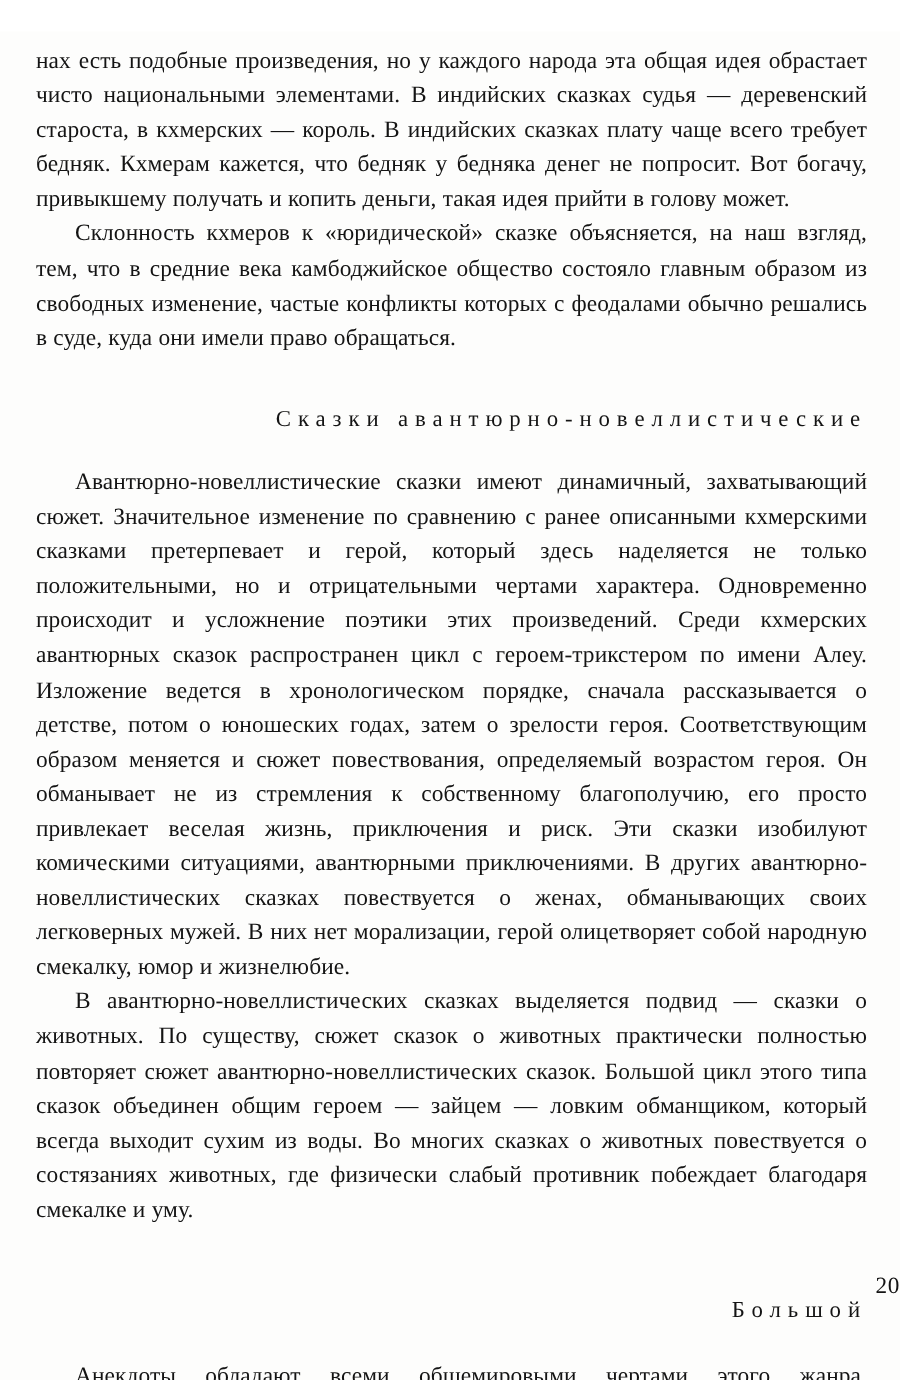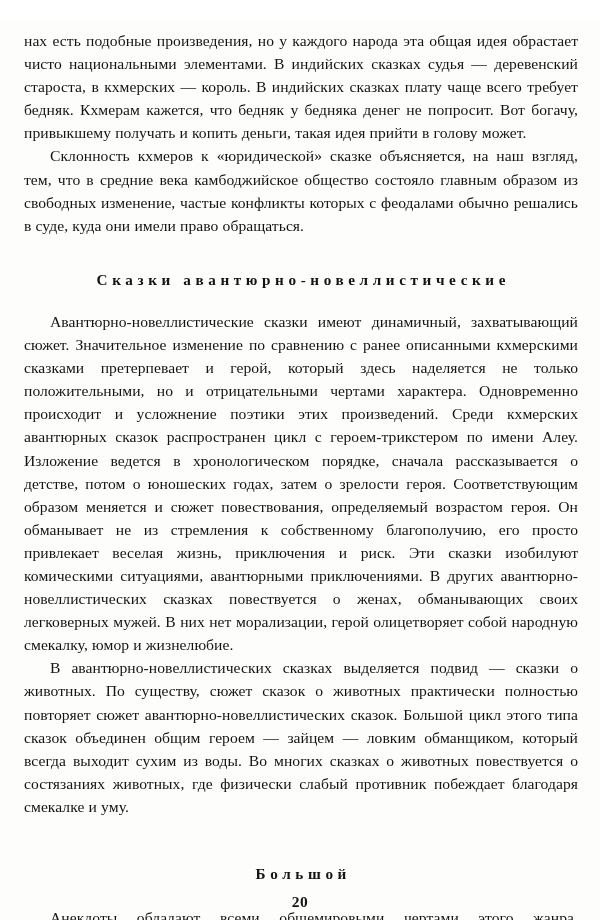--- a/index.html
+++ b/index.html
@@ -45,41 +45,41 @@
     -webkit-font-smoothing: none;
   }
 
   p.no-indent {
     text-indent: 0;
   }
 
   h2.section-heading {
     margin: 0;
     padding: 0;
-    font-weight: bold;
+    font-weight: normal;
     font-size: 15.2px;
     line-height: 23.1px;
-    text-align: center;
+    text-align: right;
     letter-spacing: 4.6px;
     text-indent: 4.6px;
   }
 
   .gap-before-heading { height: 31px; }
   .gap-after-heading  { height: 19px; }
   .gap-before-heading-2 { height: 44px; }
   .gap-after-heading-2  { height: 21px; }
 
   #page-number {
     position: absolute;
     left: 0;
     right: 0;
-    top: 872px;
-    text-align: center;
+    top: 828px;
+    text-align: right;
     font-size: 15.5px;
-    font-weight: bold;
+    font-weight: normal;
     letter-spacing: 0.4px;
   }
 </style>
 </head>
 <body>
 
 <div id="page">
 
   <div id="text-column">
 

